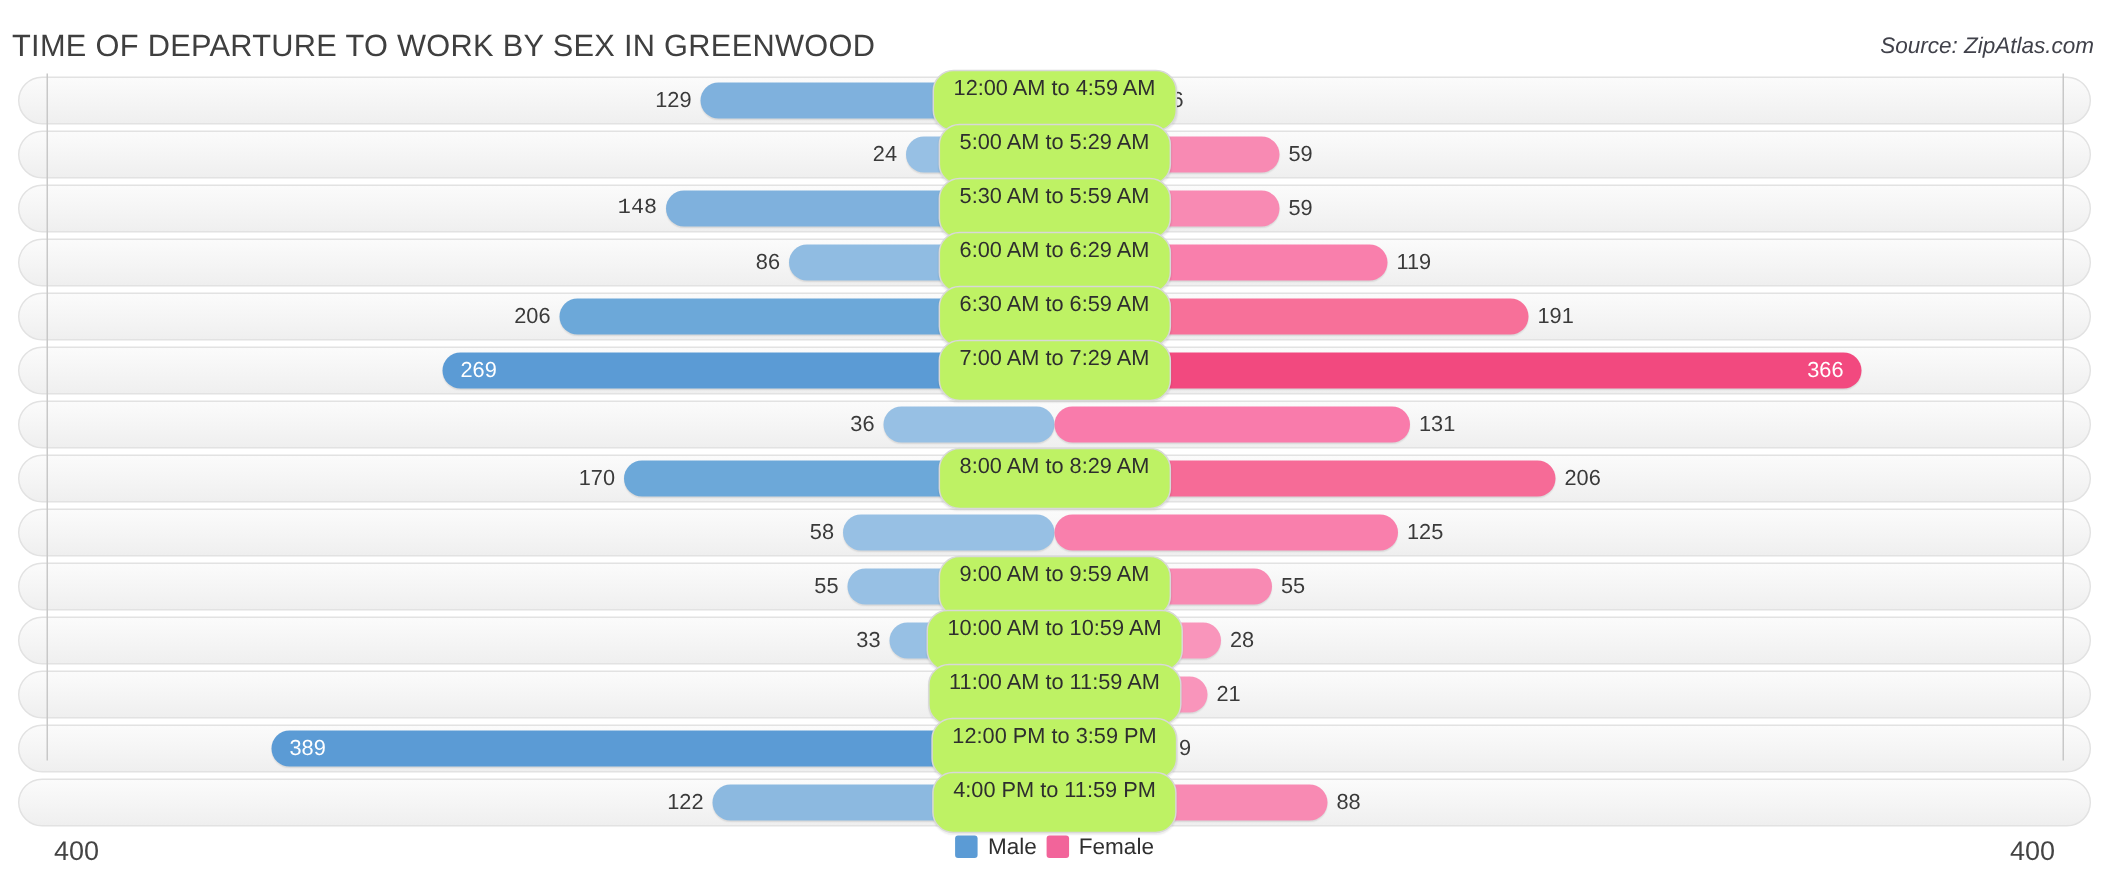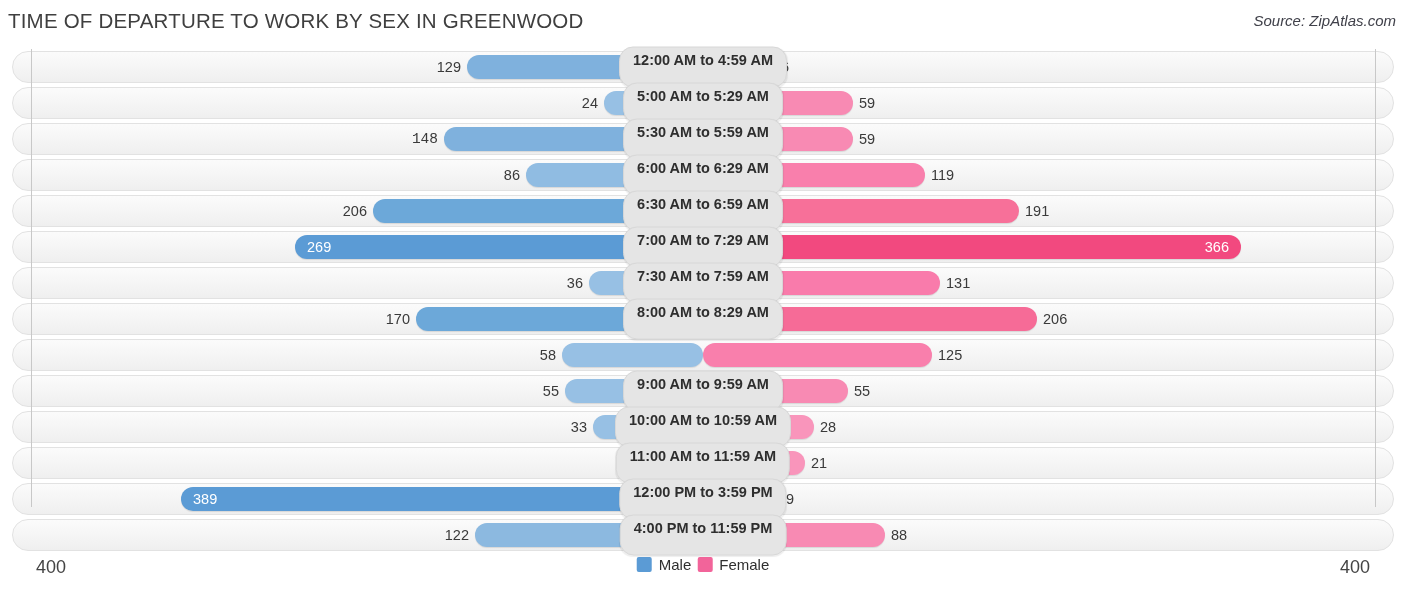--- a/index.html
+++ b/index.html
@@ -16,21 +16,21 @@
   }
   .chart-root {
     position: relative;
     width: 1406px;
     height: 595px;
     box-sizing: border-box;
   }
   
   .header {
     position: absolute;
-    top: 0; left: 0; right: 0;
+    top: 10px; left: 0; right: 0;
     height: 45px;
     text-decoration: underline;
   }
   .chart-title {
     position: absolute;
     left: 8px;
     top: 9px;
     font-size: 20.5px;
     letter-spacing: .2px;
     color: #3f3f3f;
@@ -90,33 +90,32 @@
     left: 0; right: 0;
     top: 2px;
     height: 32px;
   }
   
   .center-label {
     position: absolute;
     left: 50%;
     top: 50%;
     transform: translate(-50%, -50%);
-    background: #e5e5e5;
+    background: #bef264;
     border: 1px solid #d8d8d8;
     border-radius: 14px;
     height: 41px;
     line-height: 25px;
     padding: 0 13px;
     font-size: 14.5px;
     color: #2e2e2e;
     white-space: nowrap;
     z-index: 3;
     box-sizing: border-box;
     box-shadow: 0 1px 1px rgba(0,0,0,.07);
-    font-weight: bold;
   }
   
   .bar {
     position: absolute;
     top: 50%;
     transform: translateY(-50%);
     height: 24px;
     border-radius: 12px;
     box-sizing: border-box;
     z-index: 2;
@@ -248,21 +247,20 @@
             <div class="center-label">7:00 AM to 7:29 AM</div>
           </div>
         </div>
         <div class="row">
           <div class="track"></div>
           <div class="bars">
             <div class="bar male" style="width: 114px; background: rgb(151, 192, 228);"></div>
             <div class="val" style="right: calc(50% + 120px);">36</div>
             <div class="bar female" style="width: 237px; background: rgb(249, 123, 171);"></div>
             <div class="val" style="left: calc(50% + 243px);">131</div>
-            <div class="center-label">7:30 AM to 7:59 AM</div>
           </div>
         </div>
         <div class="row">
           <div class="track"></div>
           <div class="bars">
             <div class="bar male" style="width: 287px; background: rgb(108, 168, 217);"></div>
             <div class="val" style="right: calc(50% + 293px);">170</div>
             <div class="bar female" style="width: 334px; background: rgb(246, 107, 151);"></div>
             <div class="val" style="left: calc(50% + 340px);">206</div>
             <div class="center-label">8:00 AM to 8:29 AM</div>

